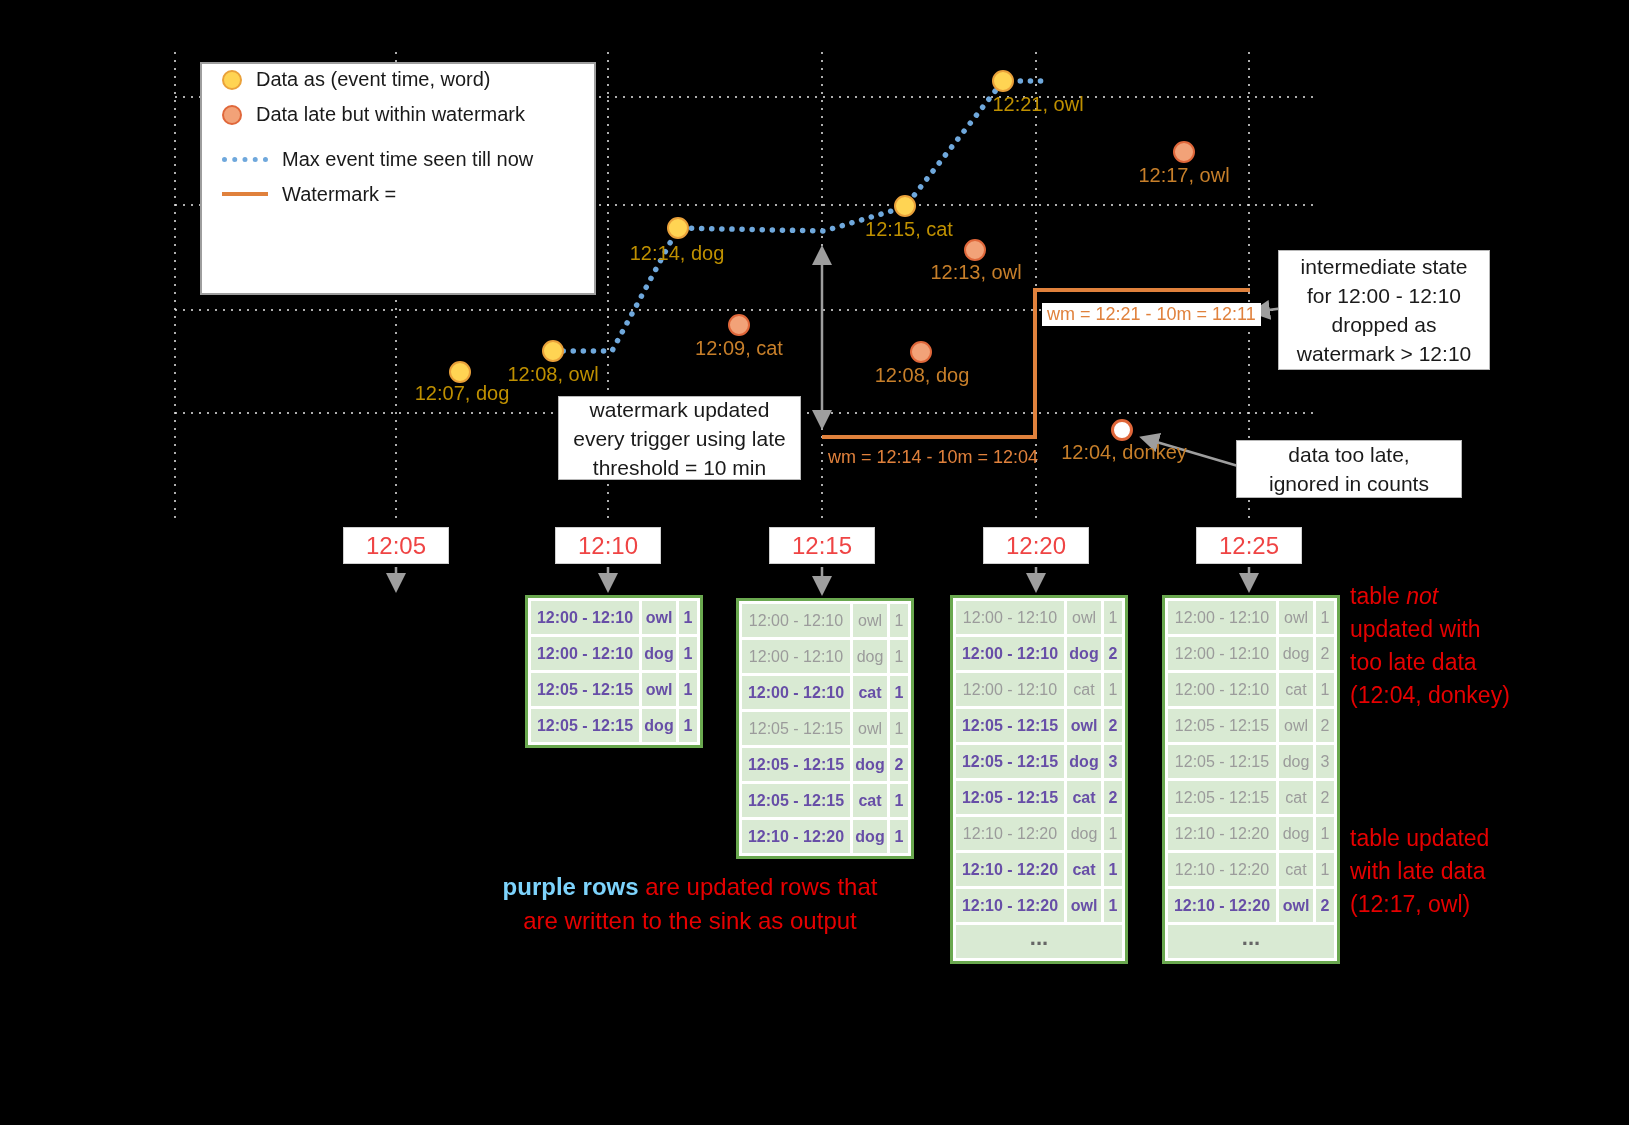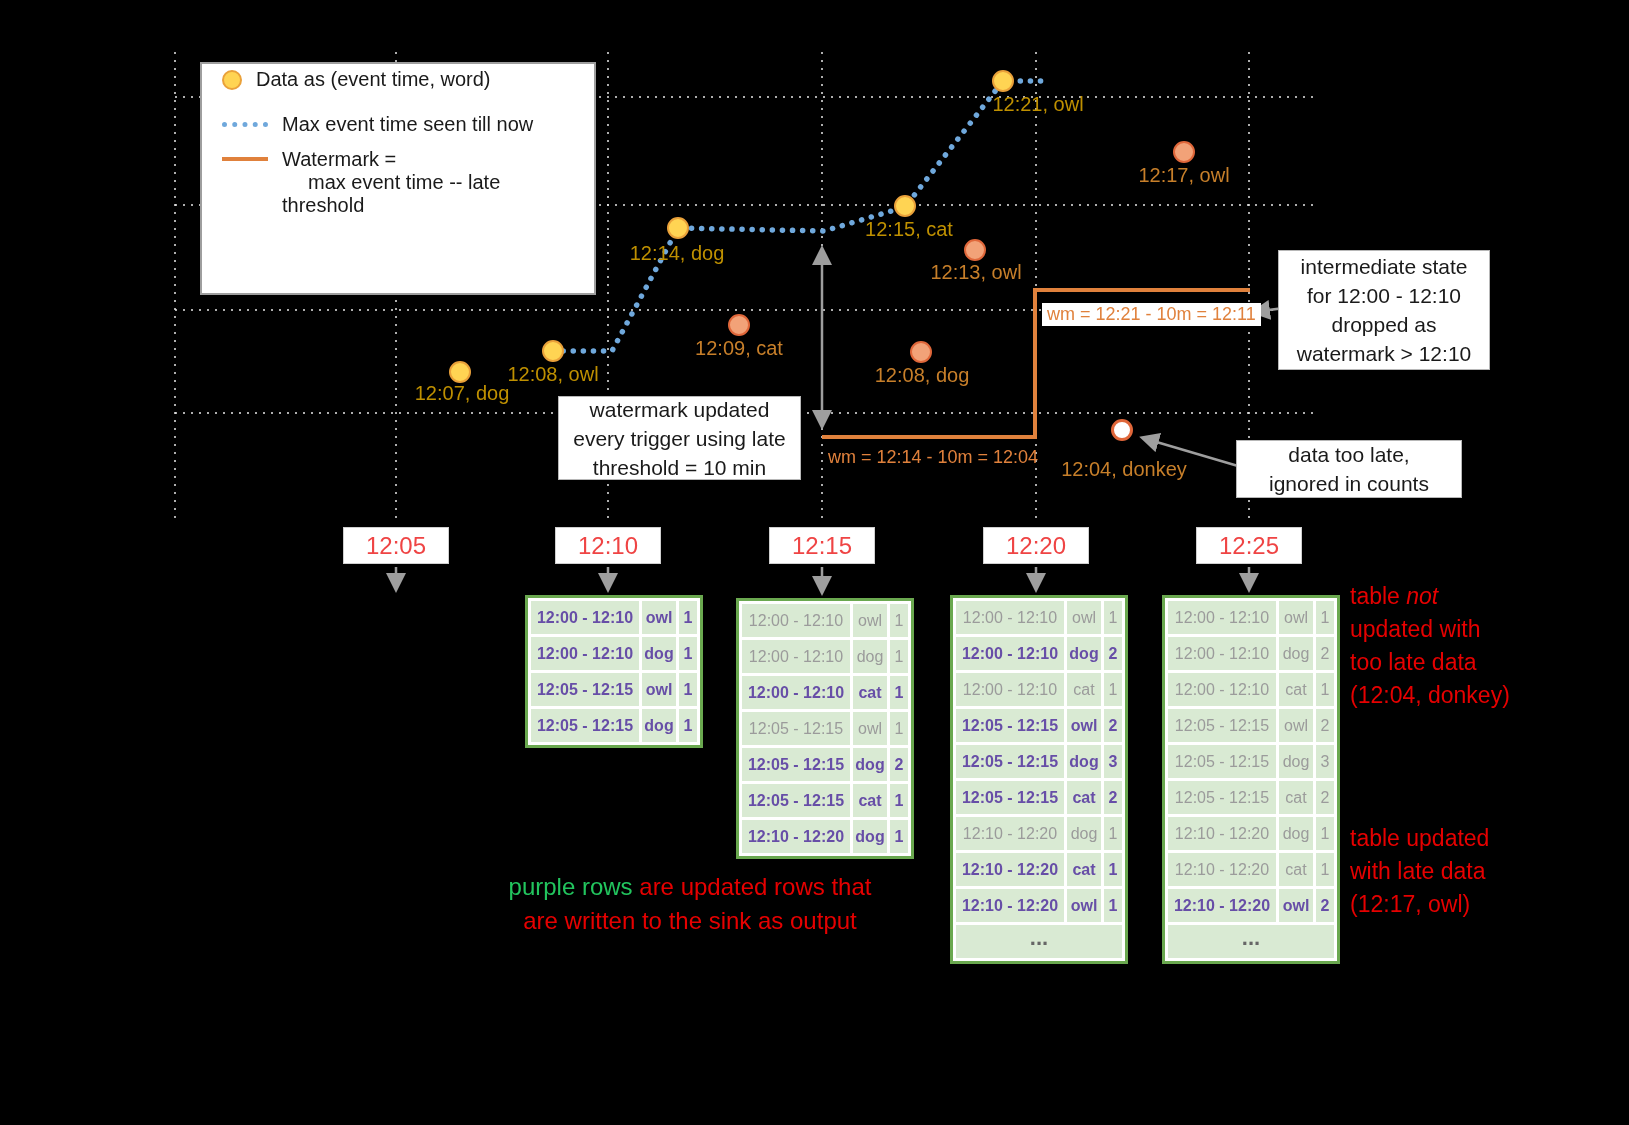--- a/index.html
+++ b/index.html
@@ -56,21 +56,21 @@
   .cell.cnt { flex:1; }
   .trow.old .cell { color:#9b9b9b; font-weight:normal; }
   .trow.updated .cell { color:#674ea7; }
   .ellipsis-row { background:#d9ead3; height:33px; text-align:center; color:#666; font-size:22px;
                   line-height:26px; font-weight:bold; }
 
   
   .red-note { color:#e60000; font-size:23px; line-height:33px; z-index:4; }
   .purple-note { left:420px; top:870px; width:540px; text-align:center; color:#e60000;
                  font-size:24px; line-height:34px; z-index:4; }
-  .purple-note .purple { color:#22c55e; font-weight:normal; }
+  .purple-note .purple { color:#7dd3fc; font-weight:bold; }
 </style>
 </head>
 <body>
 
 <div class="canvas">
 
   <svg class="overlay" width="1629" height="1125">
     <defs>
       <marker id="ah" viewBox="0 0 10 10" refX="8" refY="5" markerWidth="8" markerHeight="8" orient="auto">
         <path d="M0,0 L10,5 L0,10 z" fill="#9e9e9e"></path>
@@ -135,36 +135,39 @@
   <div class="pt late" style="left:975px;top:250px"></div>
   <div class="pt-label late" style="left:976px;top:272px">12:13, owl</div>
 
   <div class="pt late" style="left:921px;top:352px"></div>
   <div class="pt-label late" style="left:922px;top:375px">12:08, dog</div>
 
   <div class="pt late" style="left:1184px;top:152px"></div>
   <div class="pt-label late" style="left:1184px;top:175px">12:17, owl</div>
 
   <div class="pt too-late" style="left:1122px;top:430px"></div>
-  <div class="pt-label too-late" style="left:1124px;top:469px">12:04, donkey</div>
+  <div class="pt-label too-late" style="left:1124px;top:452px">12:04, donkey</div>
 
   <div class="legend abs">
     <div class="legend-item">
       <span class="sw-dot on-time"></span>
       <span>Data as (event time, word)</span>
+    </div>
+    <div class="legend-item">
+      <span class="sw-dot late"></span>
+      <span>Data late but within watermark</span>
     </div>
     <div class="legend-item legend-gap two-line">
       <span class="sw-line-dotted"></span>
       <span>Max event time seen till now</span>
     </div>
     <div class="legend-item two-line">
       <span class="sw-line-solid"></span>
       <span>
         <span>Watermark =</span><br>
-        <span class="indent">max event time -- late threshold</span>
       </span>
     </div>
   </div>
 
   <div class="wm-label abs" style="left:828px;top:447px">wm = 12:14 - 10m = 12:04</div>
   <div class="wm-label boxed abs" style="left:1042px;top:303px">wm = 12:21 - 10m = 12:11</div>
 
   <div class="callout abs" style="left:558px;top:396px;width:243px;height:84px">
     <div>watermark updated</div>
     <div>every trigger using late</div>

